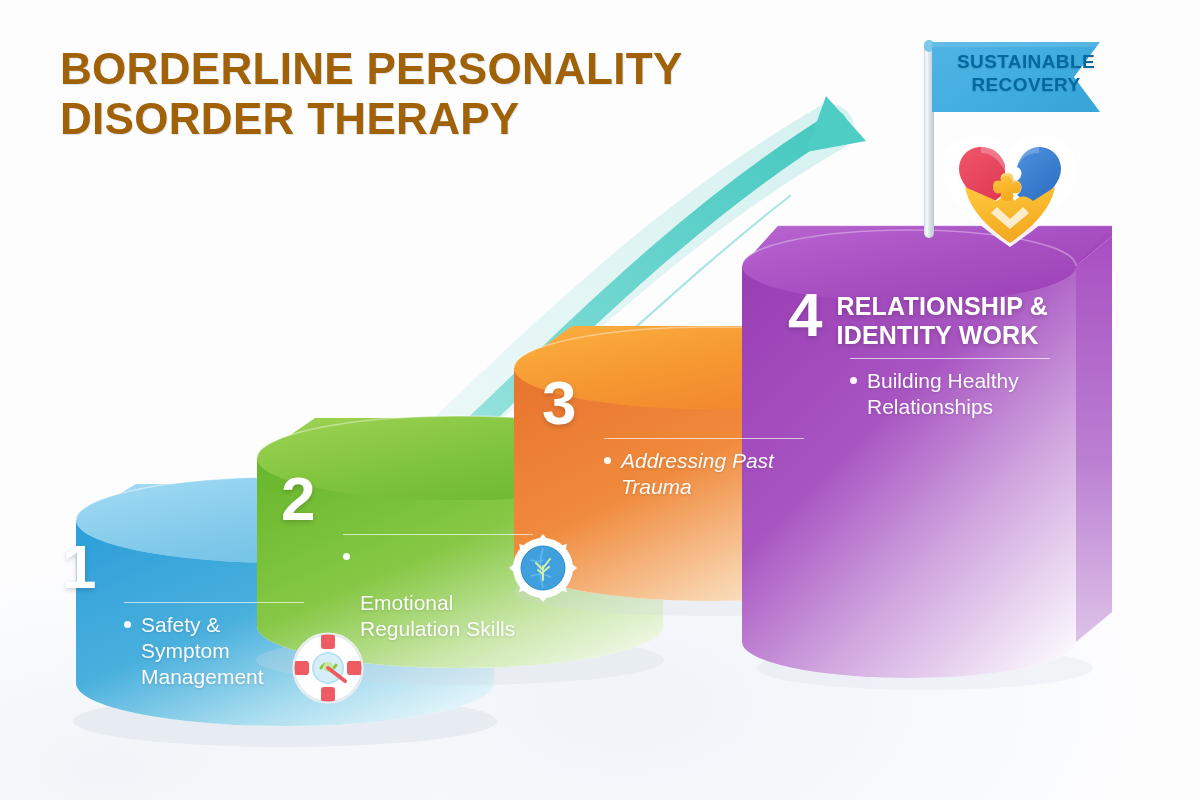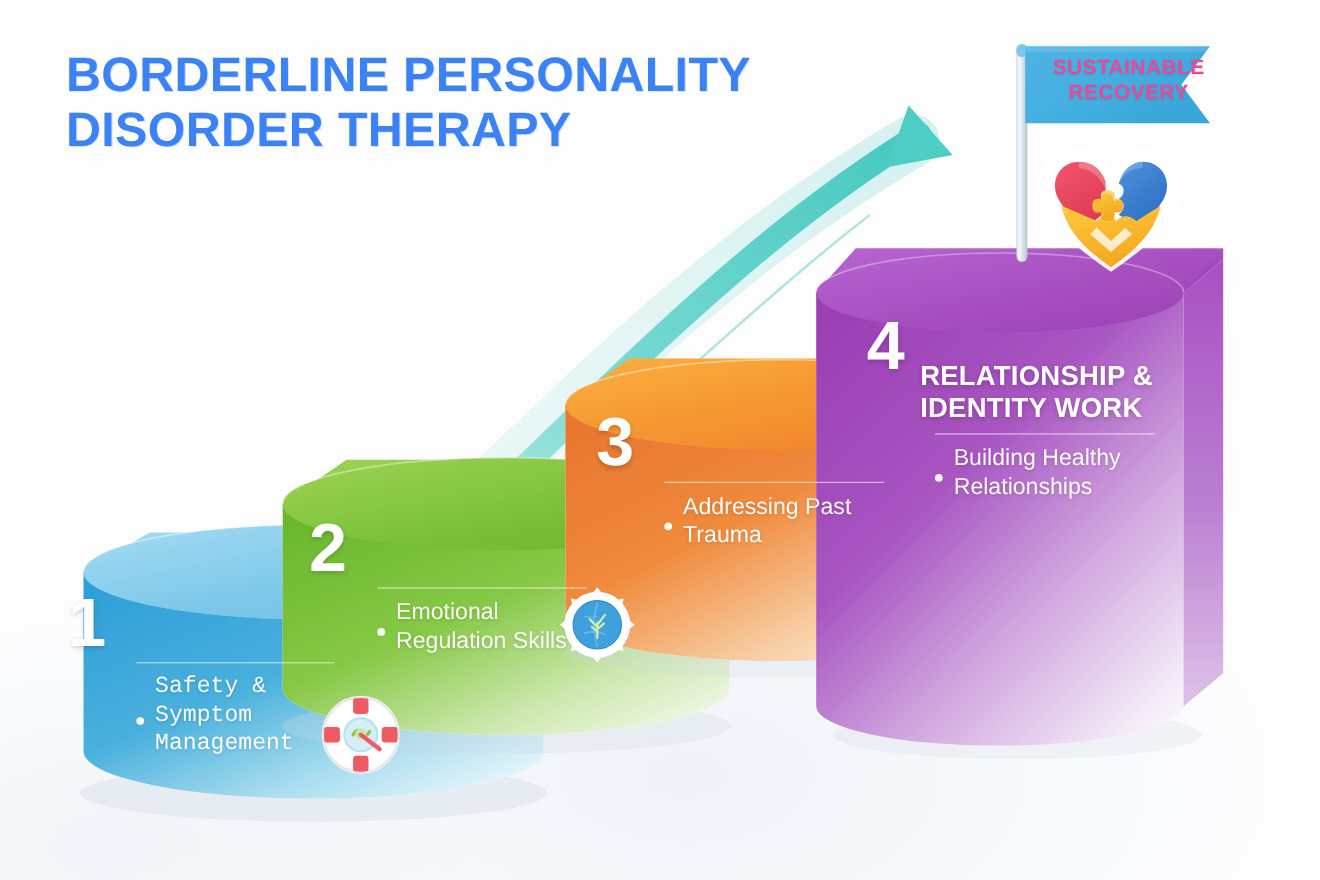--- a/index.html
+++ b/index.html
@@ -23,21 +23,21 @@
 
   
   .title {
     position: absolute;
     left: 60px; top: 44px;
     width: 700px;
     font-size: 44px;
     line-height: 1.13;
     font-weight: 700;
     letter-spacing: 0.3px;
-    color: #3b82f6;
+    color: #a16207;
     text-transform: uppercase;
     text-shadow: 1px 1px 0 rgba(180,200,220,.45);
   }
 
   
   .swoosh { position: absolute; left: 0; top: 0; width: 1200px; height: 800px; pointer-events: none; }
 
   
   .step { position: absolute; }
   .cyl { position: absolute; inset: 0; }
@@ -69,21 +69,21 @@
   }
   .rule {
     height: 1px;
     background: rgba(255,255,255,.65);
     margin: 9px 0 9px 62px;
   }
   .bullet-row {
     display: flex;
     gap: 10px;
     margin-left: 62px;
-    align-items: center;
+    align-items: flex-start;
   }
   .dot {
     width: 7px; height: 7px; border-radius: 50%;
     background: rgba(255,255,255,.95);
     margin-top: 9px; flex: 0 0 auto;
   }
   .bullet-text {
     font-size: 21px;
     line-height: 1.24;
     color: rgba(255,255,255,.97);
@@ -92,21 +92,21 @@
   }
   .step-icon { position: absolute; z-index: 6; }
 
   
   .flag-wrap { position: absolute; left: 912px; top: 36px; z-index: 9; }
   .flag-text {
     position: absolute;
     left: 36px; top: 14px;
     width: 156px;
     text-align: center;
-    color: #ec4899;
+    color: #0369a1;
     font-size: 19px;
     font-weight: 700;
     line-height: 1.22;
     text-transform: uppercase;
     letter-spacing: .4px;
     text-shadow: 0 1px 2px rgba(0,0,0,.12);
     pointer-events: none;
   }
   .badge-wrap { position: absolute; left: 935px; top: 131px; z-index: 8; }
 </style>
@@ -174,21 +174,21 @@
         <path d="M 36 42 A 209 43 0 0 1 454 42" fill="none" stroke="#ffffff" stroke-opacity="0.45" stroke-width="1.5"></path>
       </svg>
     </div>
     <div class="step-content" style="left:22px; top:62px; width:300px;">
       <div class="head-row">
         <div class="num">1</div>
       </div>
       <div class="rule" style="margin-left:62px; width:180px;"></div>
       <div class="bullet-row">
         <span class="dot"></span>
-        <span class="bullet-text" style="max-width:150px;font-family:Liberation Mono, monospace;">Safety &amp; Symptom Management</span>
+        <span class="bullet-text" style="max-width:150px;">Safety &amp; Symptom Management</span>
       </div>
     </div>
 
     <div class="step-icon" style="left:243px; top:145px;">
       <svg width="90" height="90" viewBox="0 0 90 90">
         <circle cx="45" cy="45" r="34" fill="#ffffff" stroke="#e8e8ec" stroke-width="1"></circle>
         <circle cx="45" cy="45" r="34" fill="none" stroke="#f2f3f6" stroke-width="3"></circle>
         <g fill="#e8525f">
           <path d="M45 11 a34 34 0 0 1 0 0 l0 0 z"></path>
           <rect x="38" y="11" width="14" height="15" rx="3" fill="#ef5b63"></rect>
@@ -235,21 +235,21 @@
         <path d="M 42 48 A 203 42 0 0 1 448 48" fill="none" stroke="#ffffff" stroke-opacity="0.4" stroke-width="1.5"></path>
       </svg>
     </div>
     <div class="step-content" style="left:66px; top:62px; width:320px;">
       <div class="head-row">
         <div class="num">2</div>
       </div>
       <div class="rule" style="margin-left:62px; width:190px;"></div>
       <div class="bullet-row">
         <span class="dot"></span>
-        <span class="bullet-text" style="max-width:160px;">Emotional Regulation Skills</span>
+        <span class="bullet-text" style="max-width:160px;margin-top:46px;">Emotional Regulation Skills</span>
       </div>
     </div>
 
     <div class="step-icon" style="left:290px; top:120px;">
       <svg width="76" height="76" viewBox="0 0 76 76">
         <g fill="#ffffff">
           <path d="M38 4 l5 6 h-10 z"></path>
             <path d="M38 72 l5 -6 h-10 z"></path>
           <path d="M4 38 l6 5 v-10 z"></path>
             <path d="M72 38 l-6 5 v-10 z"></path>
@@ -296,21 +296,21 @@
         <path d="M 54 58 A 197 41 0 0 1 448 58" fill="none" stroke="#ffffff" stroke-opacity="0.4" stroke-width="1.5"></path>
       </svg>
     </div>
     <div class="step-content" style="left:82px; top:66px; width:320px;">
       <div class="head-row">
         <div class="num">3</div>
       </div>
       <div class="rule" style="margin-left:62px; width:200px;"></div>
       <div class="bullet-row">
         <span class="dot"></span>
-        <span class="bullet-text" style="max-width:175px;">Addressing Past Trauma</span>
+        <span class="bullet-text" style="max-width:175px;font-style:italic;">Addressing Past Trauma</span>
       </div>
     </div>
   </div>
 
   <div class="step" style="left:720px; top:200px; width:420px; height:520px;">
     <div class="cyl">
       <svg width="420" height="520" viewBox="0 0 420 520">
         <defs>
           <linearGradient id="s4top" x1="0" y1="0" x2="1" y2="1">
             <stop offset="0%" stop-color="#b765d0"></stop>
@@ -348,21 +348,21 @@
         <path d="M 22 66 L 58 26 L 392 26 L 392 36 L 356 66 Z" fill="url(#s4top)"></path>
         <ellipse cx="189" cy="66" rx="167" ry="36" fill="url(#s4top)"></ellipse>
         <path d="M 22 66 L 58 26 L 392 26 L 356 66 A 167 36 0 0 1 22 66 Z" fill="url(#s4top)"></path>
         <path d="M 22 66 A 167 36 0 0 1 356 66" fill="none" stroke="#ffffff" stroke-opacity="0.33" stroke-width="1.5"></path>
         <path d="M 58 26 L 392 26" stroke="#c68ada" stroke-opacity="0.5" stroke-width="1"></path>
       </svg>
     </div>
     <div class="step-content" style="left:68px; top:88px; width:330px;">
       <div class="head-row">
         <div class="num">4</div>
-        <div class="head-title" style="max-width:215px;margin-top:36px;">RELATIONSHIP &amp; IDENTITY WORK</div>
+        <div class="head-title" style="max-width:215px;">RELATIONSHIP &amp; IDENTITY WORK</div>
       </div>
       <div class="rule" style="margin-left:62px; width:200px;"></div>
       <div class="bullet-row">
         <span class="dot"></span>
         <span class="bullet-text" style="max-width:180px;">Building Healthy Relationships</span>
       </div>
     </div>
   </div>
 
   <div class="flag-wrap">

